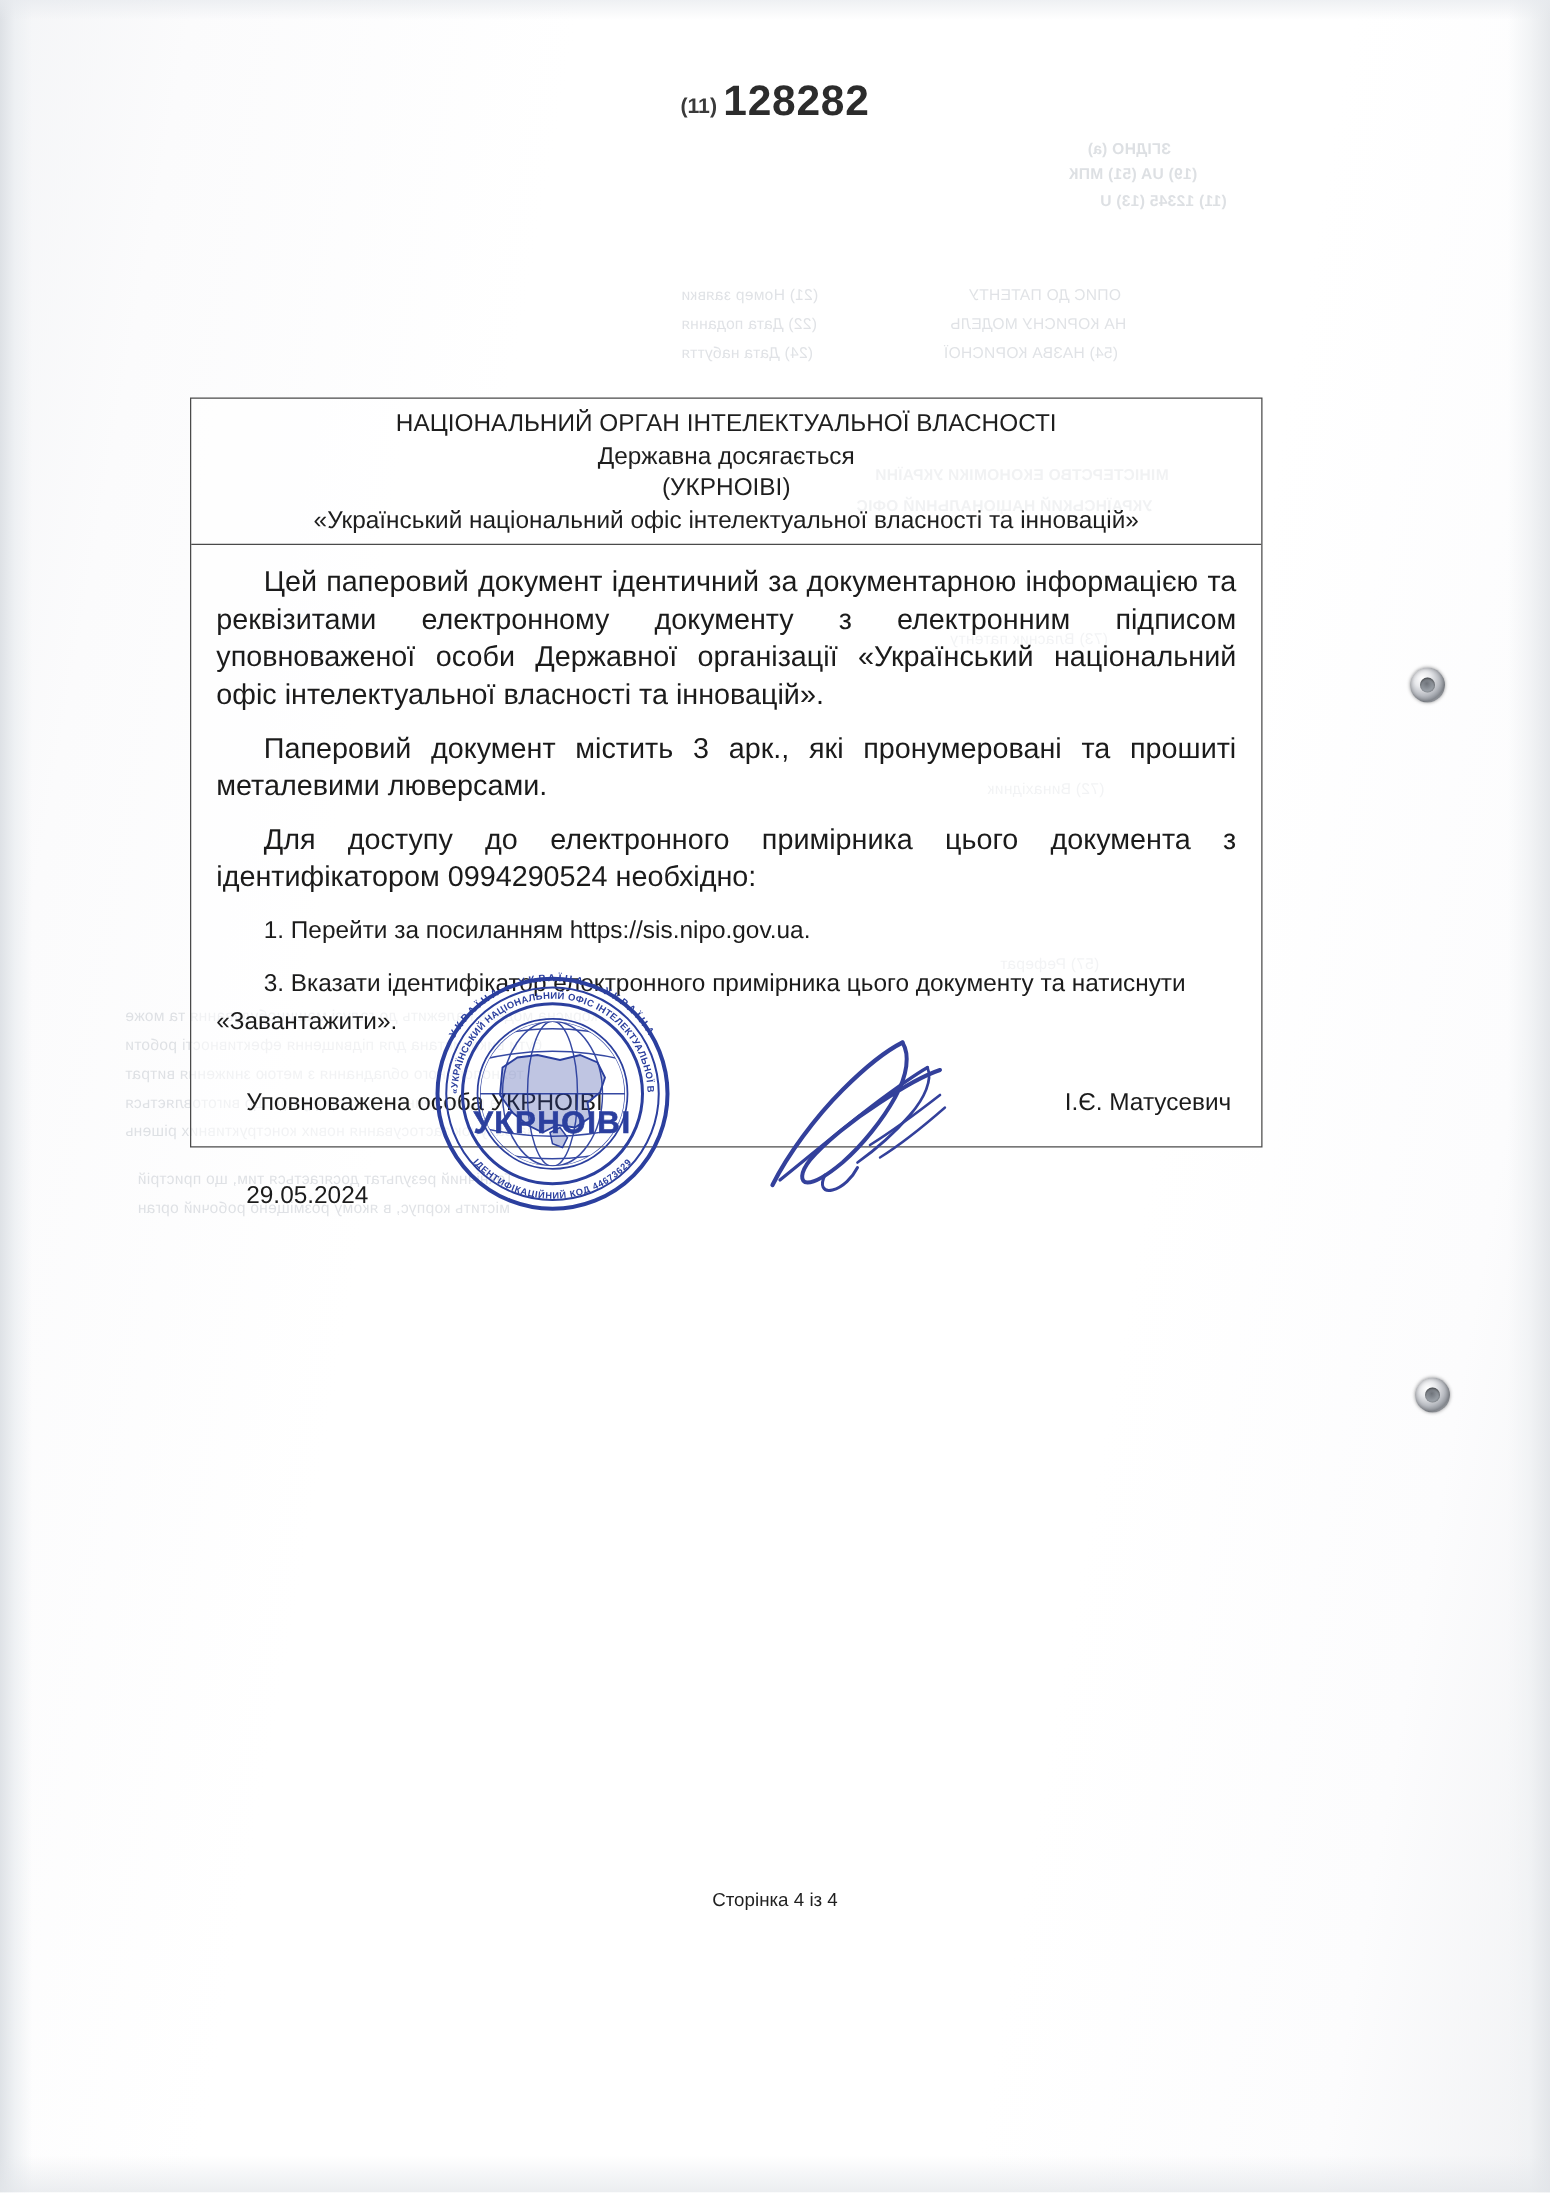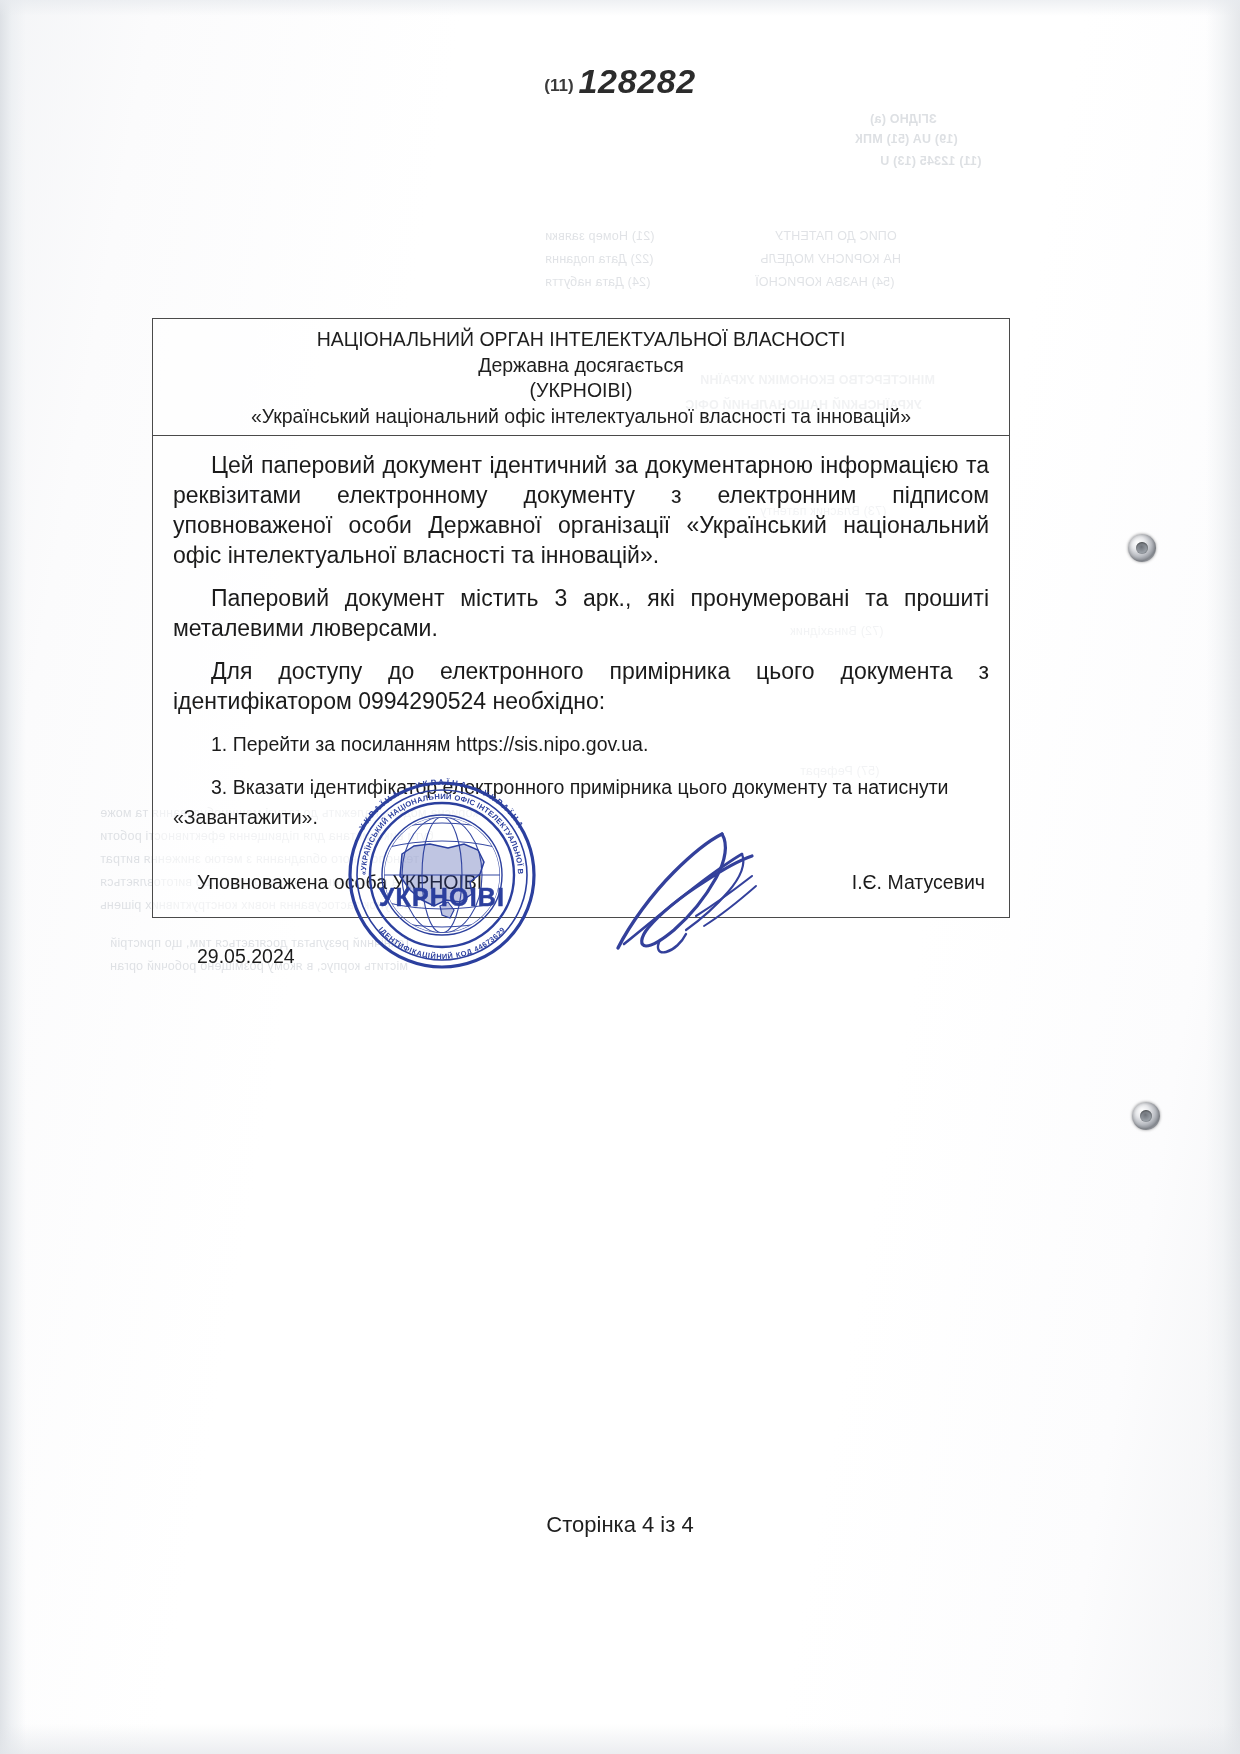--- a/index.html
+++ b/index.html
@@ -57,21 +57,20 @@
   #top-number{
     position:absolute;left:0;top:62px;width:1240px;text-align:center;
     white-space:nowrap;
   }
   #top-number .paren{
     font-size:17px;font-weight:bold;color:#3a3a3a;vertical-align:2px;
   }
   #top-number .num{
     font-size:34px;font-weight:bold;letter-spacing:.6px;color:#2c2c2c;
     margin-left:5px;
-    font-style:italic;
   }
 
   
   #frame{
     position:absolute;left:152px;top:318px;width:858px;height:600px;
     border:1.6px solid #4a4a4a;
     box-sizing:border-box;
     background:rgba(255,255,255,.58);
   }
   #frame-head{
@@ -137,21 +136,21 @@
   .grommet::after{
     content:"";position:absolute;left:8px;top:8px;width:12px;height:12px;
     border-radius:50%;
     background:radial-gradient(circle at 45% 40%, #6e7279 0%, #9aa0a7 60%, #7d8187 100%);
     box-shadow:inset 0 1px 2px rgba(0,0,0,.55);
   }
 
   
   #footer{
     position:absolute;left:0;top:1512px;width:1240px;text-align:center;
-    font-size:22px;color:#1f1f1f;
+    font-size:15px;color:#1f1f1f;
   }
 </style>
 </head>
 <body>
 
 <div id="scan"></div>
 <div id="scan-edge-left"></div>
 <div id="scan-edge-right"></div>
 <div id="scan-edge-top"></div>
 <div id="scan-edge-bottom"></div>

